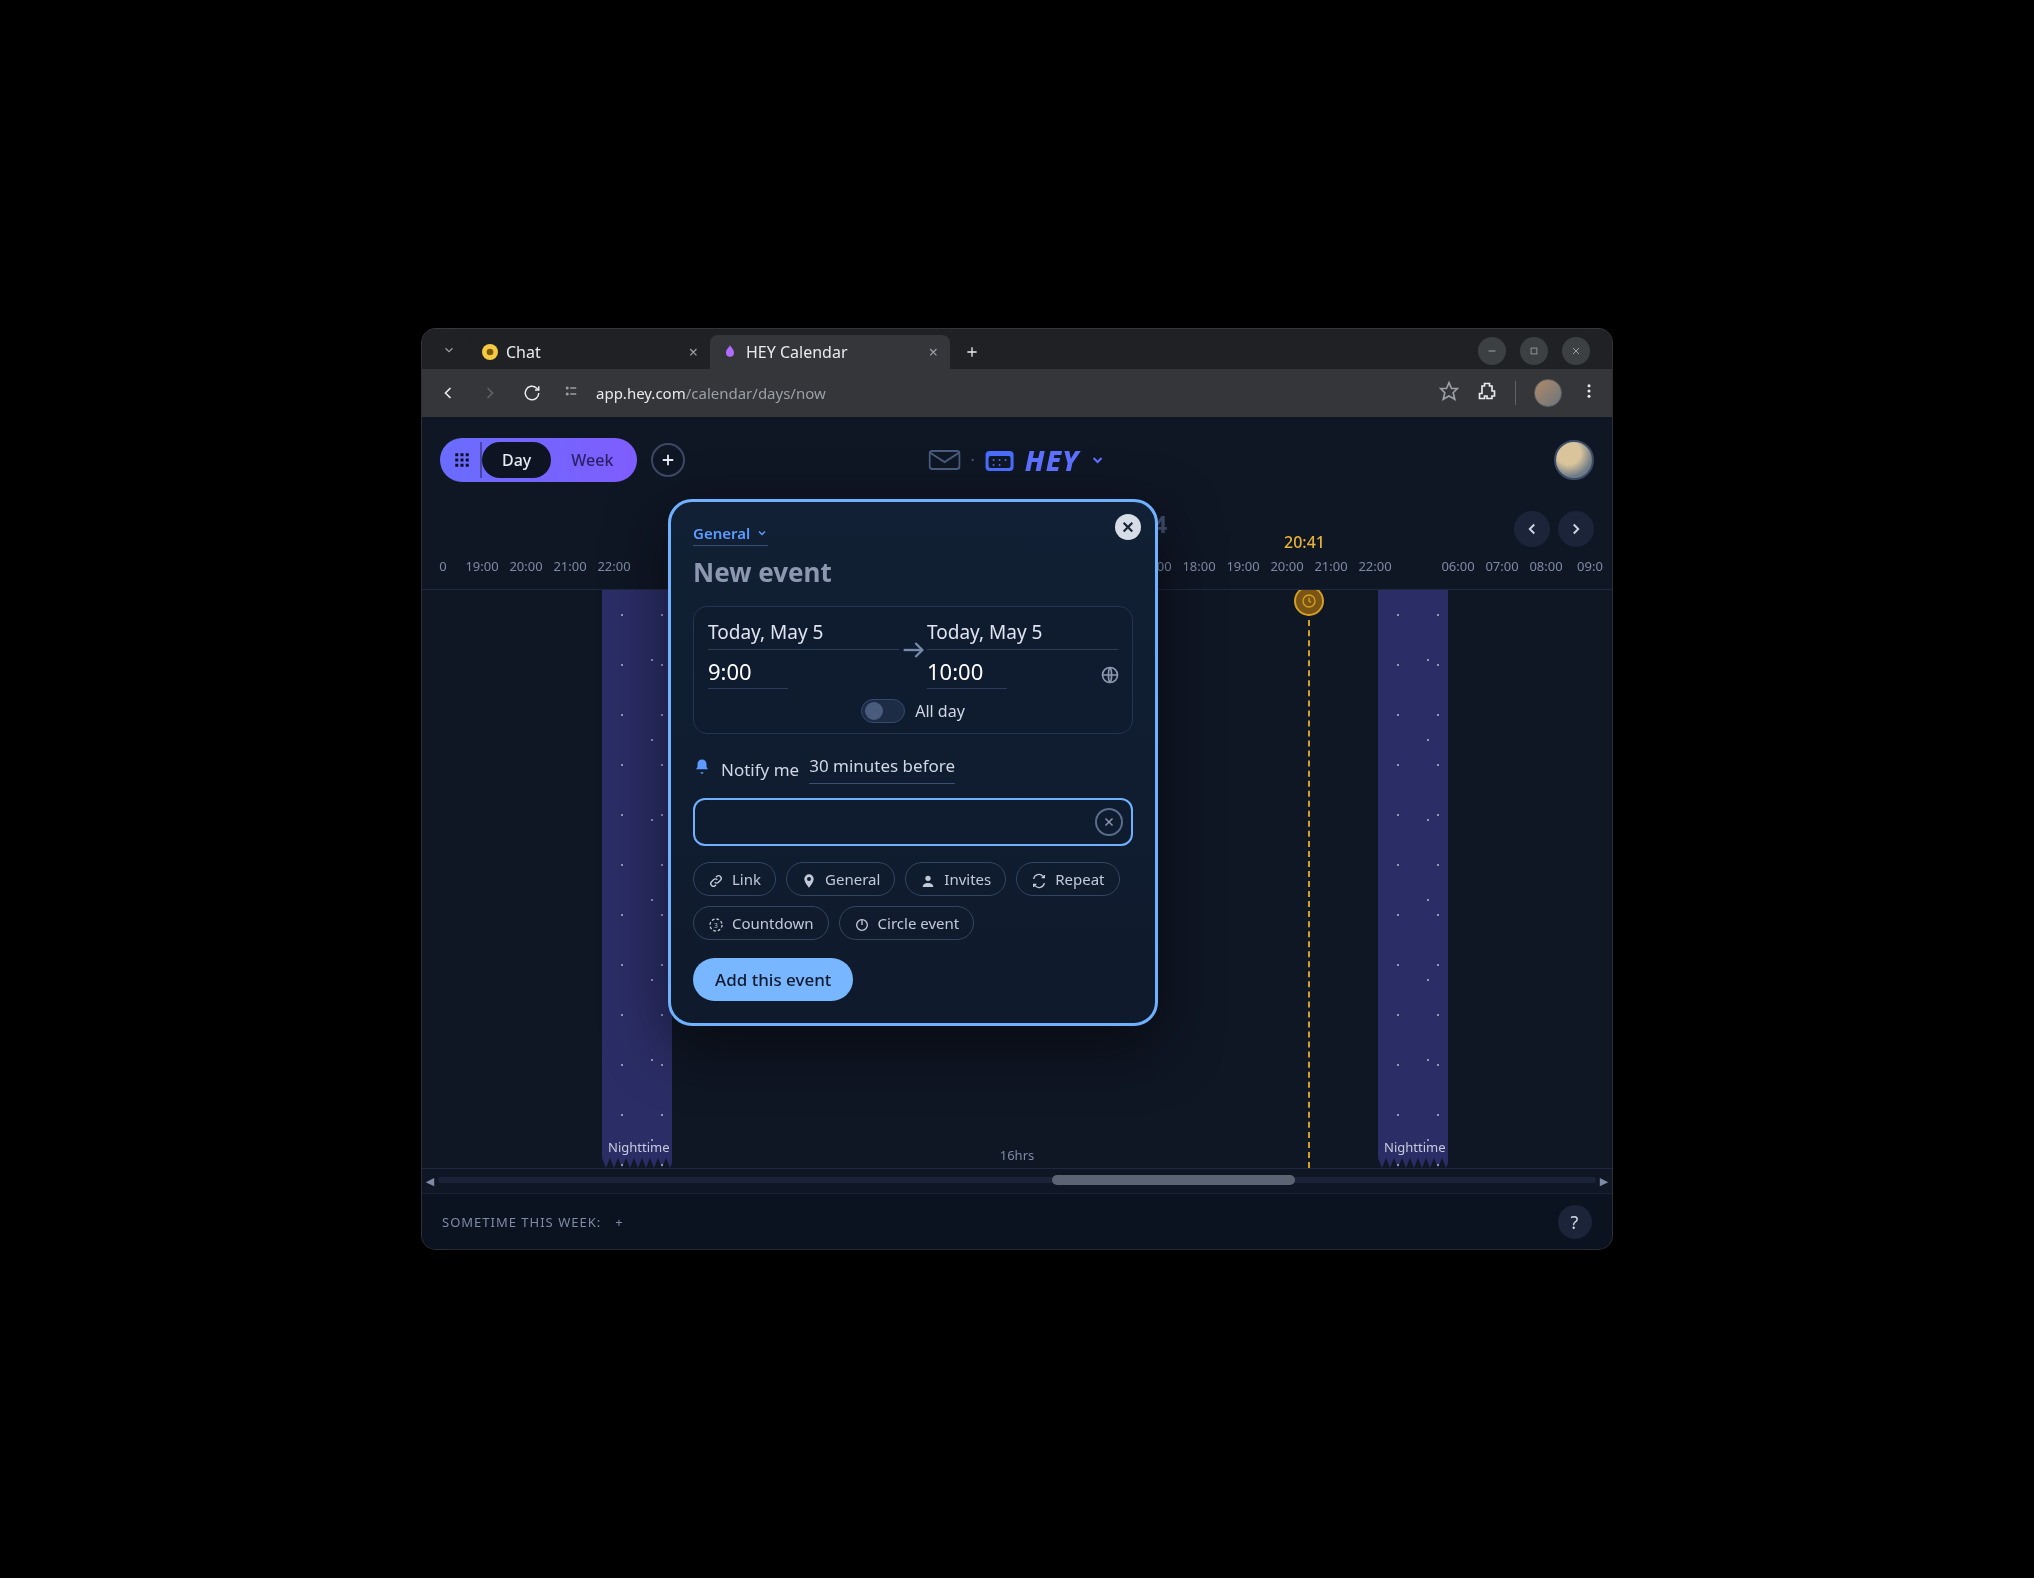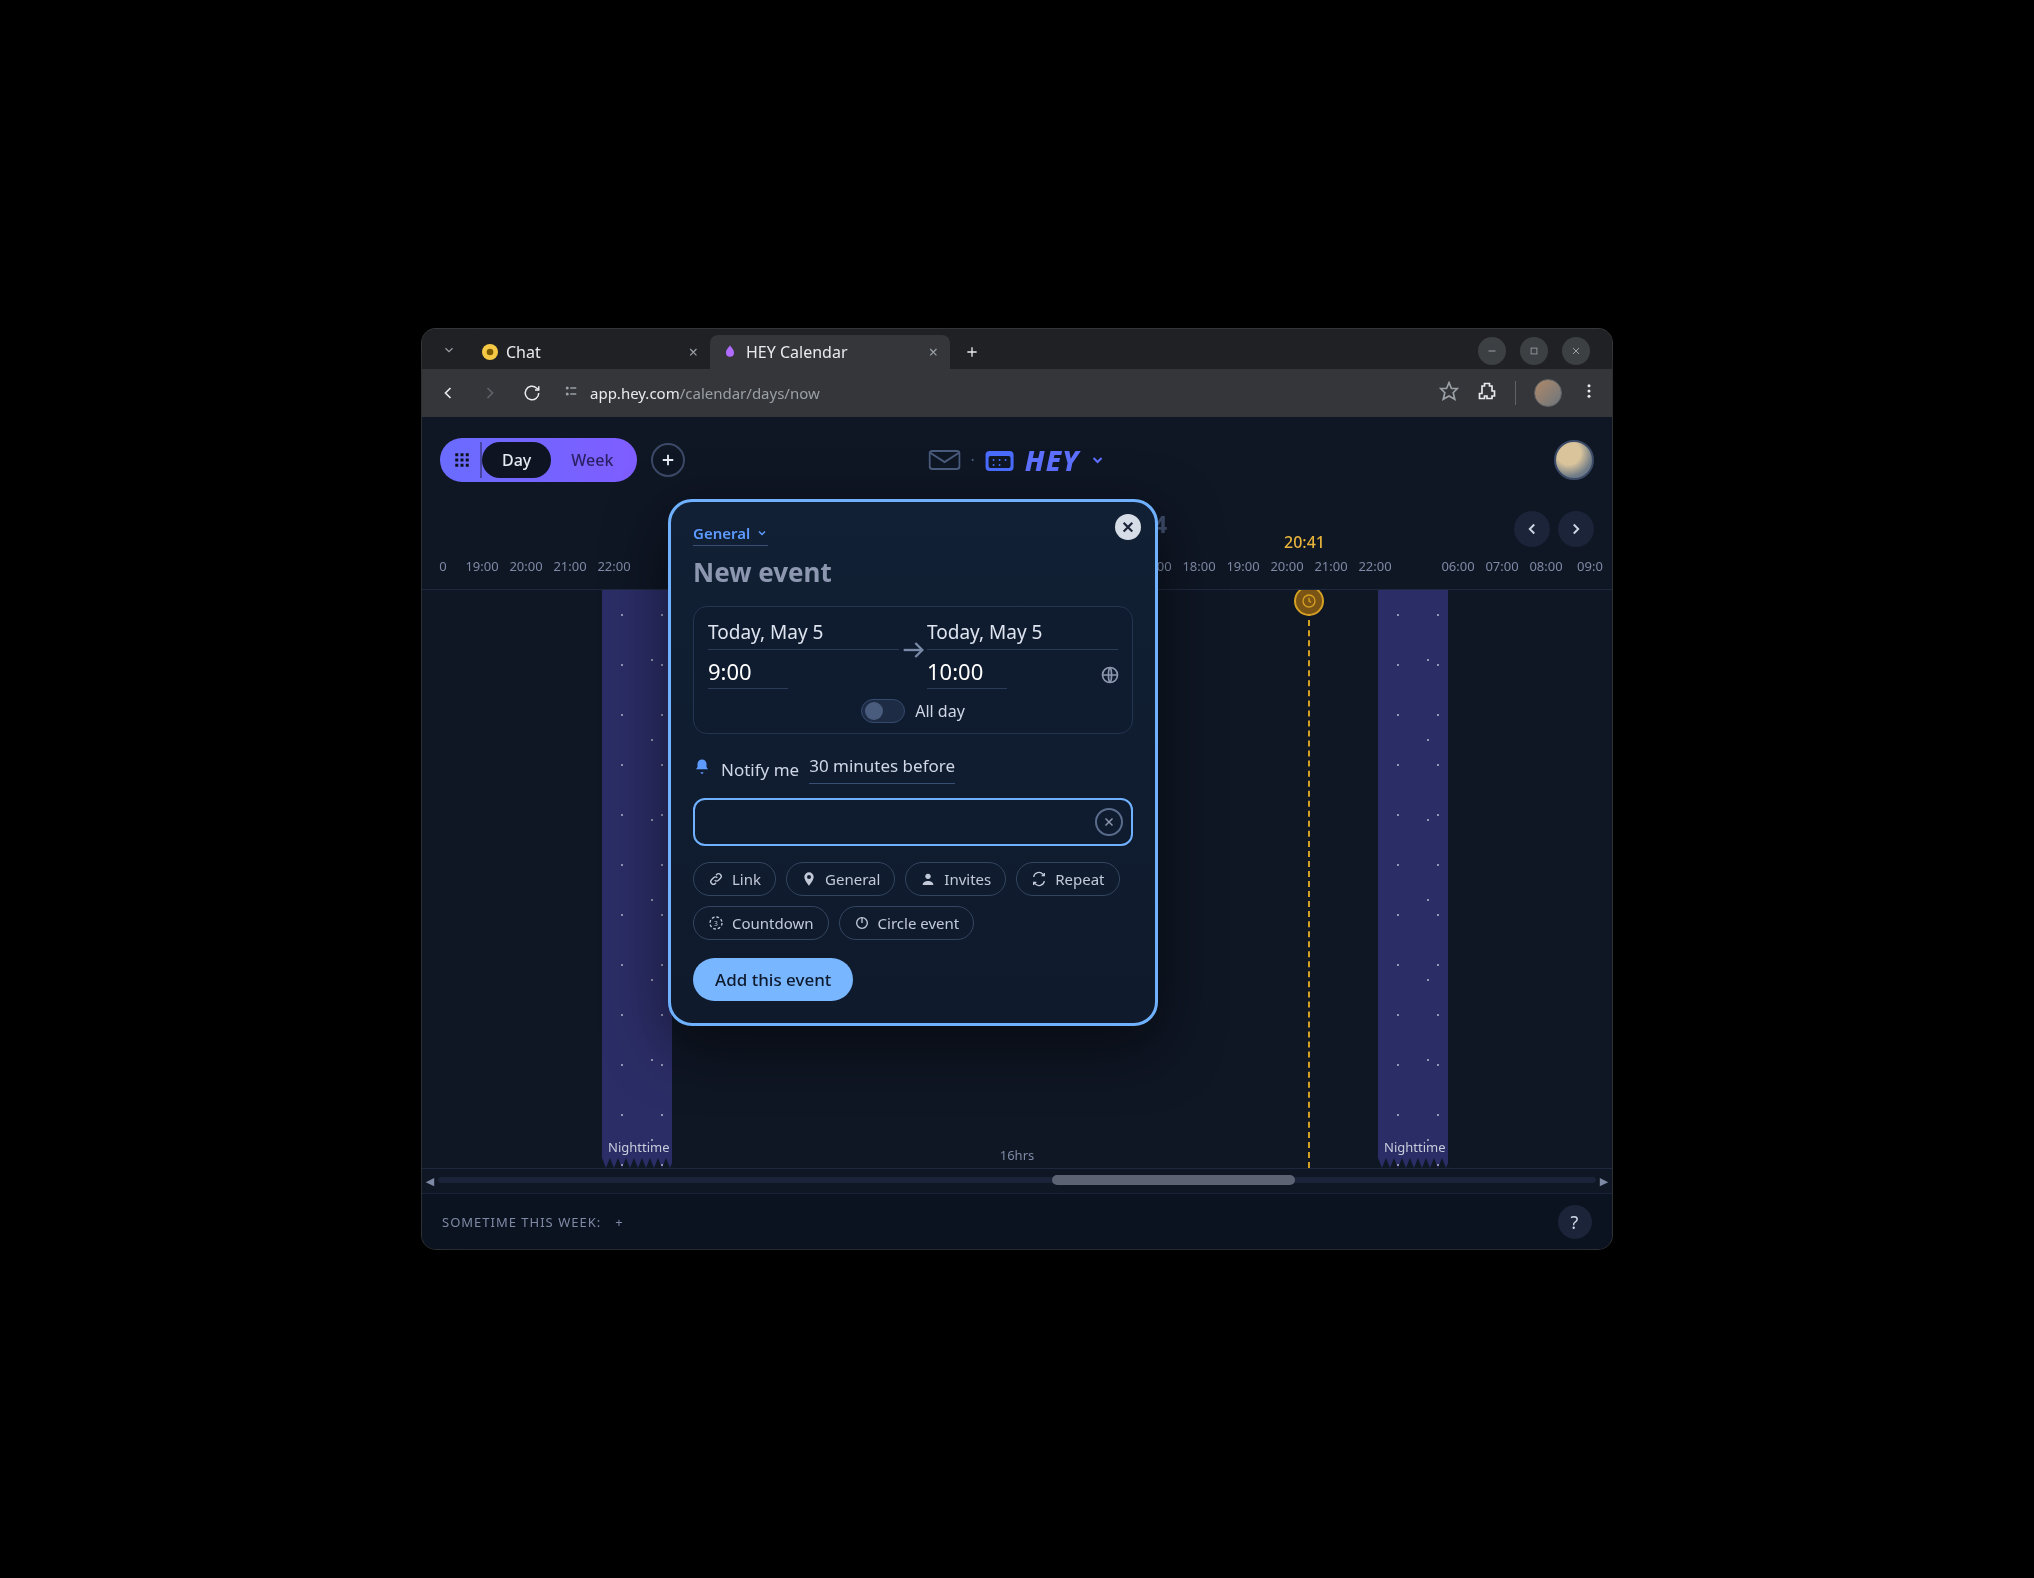--- a/index.html
+++ b/index.html
@@ -12,21 +12,21 @@
   .tab.inactive{background:#202124}
   .tab.active{background:#35363a}
   .tab .fav{width:16px;height:16px;border-radius:50%;display:flex;align-items:center;justify-content:center}
   .tab .close{margin-left:auto;color:#9aa0a6;font-size:16px}
   .newtab{width:28px;height:28px;display:flex;align-items:center;justify-content:center;color:#e8eaed;margin:0 0 3px 8px;border-radius:50%;cursor:pointer}
   .window-controls{margin-left:auto;display:flex;gap:14px;padding:0 14px 4px 0}
   .wcbtn{width:28px;height:28px;border-radius:50%;background:#3c4043;display:flex;align-items:center;justify-content:center;color:#9aa0a6;font-size:14px;cursor:pointer}
   .toolbar{height:48px;background:#35363a;display:flex;align-items:center;padding:0 14px;gap:18px;color:#e8eaed}
   .navbtn{width:24px;height:24px;display:flex;align-items:center;justify-content:center;cursor:pointer}
   .navbtn.dim{color:#5f6368}
-  .addrbar{flex:1;display:flex;align-items:center;gap:10px;color:#c9d1d9}
+  .addrbar{flex:1;display:flex;align-items:center;gap:16px;color:#c9d1d9}
   .addr{font-size:15px}
   .addr .muted{color:#9aa0a6}
   .addr-host{color:#e8eaed}
   .tright{margin-left:auto;display:flex;align-items:center;gap:18px}
   .vline{width:1px;height:24px;background:#5f6368}
   .avatar{width:28px;height:28px;border-radius:50%;background:linear-gradient(135deg,#b08968,#6c757d);border:1px solid #5f6368}
   .app{flex:1;background:#0f1624;position:relative;color:#d0d7e2;overflow:hidden}
   
   .app-header{position:absolute;top:18px;left:18px;right:18px;height:50px;display:flex;align-items:center;z-index:3}
   .seg-outer{display:flex;align-items:center;background:linear-gradient(90deg,#6a6cff,#7f5dff);border-radius:26px;padding:4px;gap:0;height:44px}
@@ -85,21 +85,21 @@
   .globe{position:absolute;right:12px;top:58px;color:#8d98b0;cursor:pointer}
   .allday{display:flex;align-items:center;justify-content:center;gap:10px;margin-top:10px;color:#cfd7e6}
   .toggle{width:44px;height:24px;border-radius:14px;background:#1d2c44;border:1px solid #344a6d;position:relative;cursor:pointer}
   .toggle .knob{position:absolute;width:18px;height:18px;border-radius:50%;background:#4a5c7d;left:3px;top:2px}
   .notify{display:flex;align-items:center;gap:10px;margin:20px 0 14px;color:#cfd7e6;font-size:17px}
   .notify .und{border-bottom:1px solid #3a4f76;padding-bottom:6px;cursor:pointer}
   .titleinput{position:relative}
   .titleinput input{width:100%;height:48px;background:#0f1b2e;border:2px solid #6fb1ff;border-radius:12px;padding:0 44px 0 14px;color:#dfe5f0;font-size:16px;outline:none}
   .titleinput .clear{position:absolute;right:10px;top:10px;width:28px;height:28px;border-radius:50%;display:flex;align-items:center;justify-content:center;color:#8d98b0;cursor:pointer;border:2px solid #5a6c8c}
   .chips{display:flex;flex-wrap:wrap;gap:10px;margin:16px 0 18px}
-  .chip{display:flex;align-items:center;gap:8px;padding:6px 14px;border:1px solid #33455f;border-radius:18px;color:#c2cad9;font-size:15px;cursor:pointer}
+  .chip{display:flex;align-items:flex-end;gap:8px;padding:6px 14px;border:1px solid #33455f;border-radius:18px;color:#c2cad9;font-size:15px;cursor:pointer}
   .submit{background:#78b6ff;color:#0e1a2e;font-size:17px;font-weight:500;border:none;border-radius:22px;padding:10px 22px;cursor:pointer}
 </style>
 </head>
 <body>
 
 <div class="chrome-window">
 
   <div class="tab-strip">
     <div class="sys-menu">
       <svg width="14" height="14" viewBox="0 0 24 24" fill="none" stroke="currentColor" stroke-width="2">

